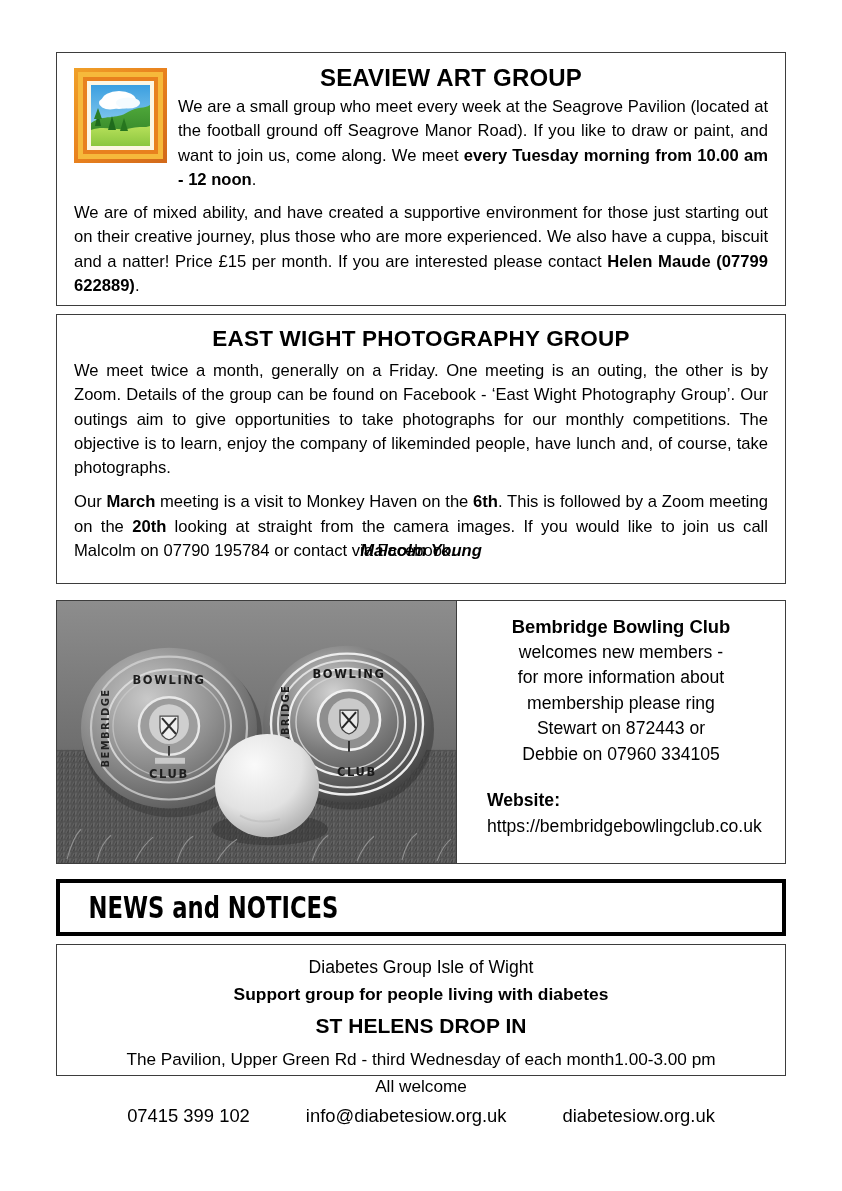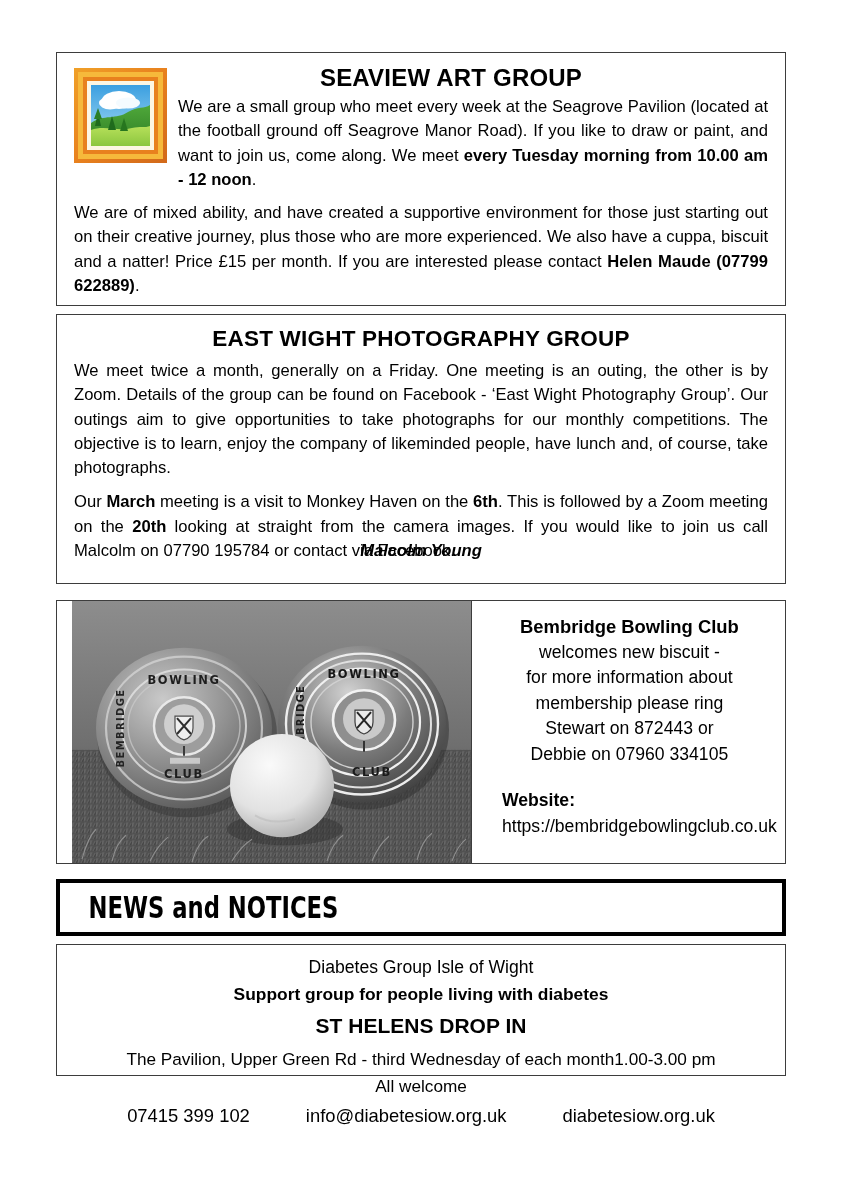--- a/index.html
+++ b/index.html
@@ -96,21 +96,20 @@
   
   #bowls-panel { left: 56px; top: 600px; width: 730px; height: 264px; padding: 0; }
   #bowls-inner { display: flex; height: 100%; }
   #bowls-photo {
     width: 399px;
     height: 100%;
     position: relative;
     overflow: hidden;
     background: #8b5cf6;
     flex: none;
-    margin-left: 15px;
   }
   #bowls-photo svg { display:block; width:100%; height:100%; }
   #bowls-text {
     flex: 1;
     border-left: 1.5px solid #3d3d3d;
     text-align: center;
     padding: 13px 10px 0 10px;
     box-sizing: border-box;
     font-size: 17.6px;
     line-height: 25.5px;
@@ -307,21 +306,21 @@
             <path d="M160 262 q9 -15 20 -22"></path>
               <path d="M255 262 q6 -19 16 -26"></path>
             <path d="M300 262 q7 -17 17 -25"></path>
               <path d="M345 261 q5 -20 15 -27"></path>
             <path d="M380 262 q6 -16 14 -22"></path>
           </g>
         </svg>
       </div>
       <div id="bowls-text">
         <div id="bowls-club-name">Bembridge Bowling Club</div>
-        <div>welcomes new biscuit -</div>
+        <div>welcomes new members -</div>
         <div>for more information about</div>
         <div>membership please ring</div>
         <div>Stewart on 872443 or</div>
         <div>Debbie on 07960 334105</div>
         <div id="bowls-website"><span class="lbl">Website:</span> <span>https://bembridgebowlingclub.co.uk</span></div>
       </div>
     </div>
   </div>
 
   <div class="panel" id="news-panel">

